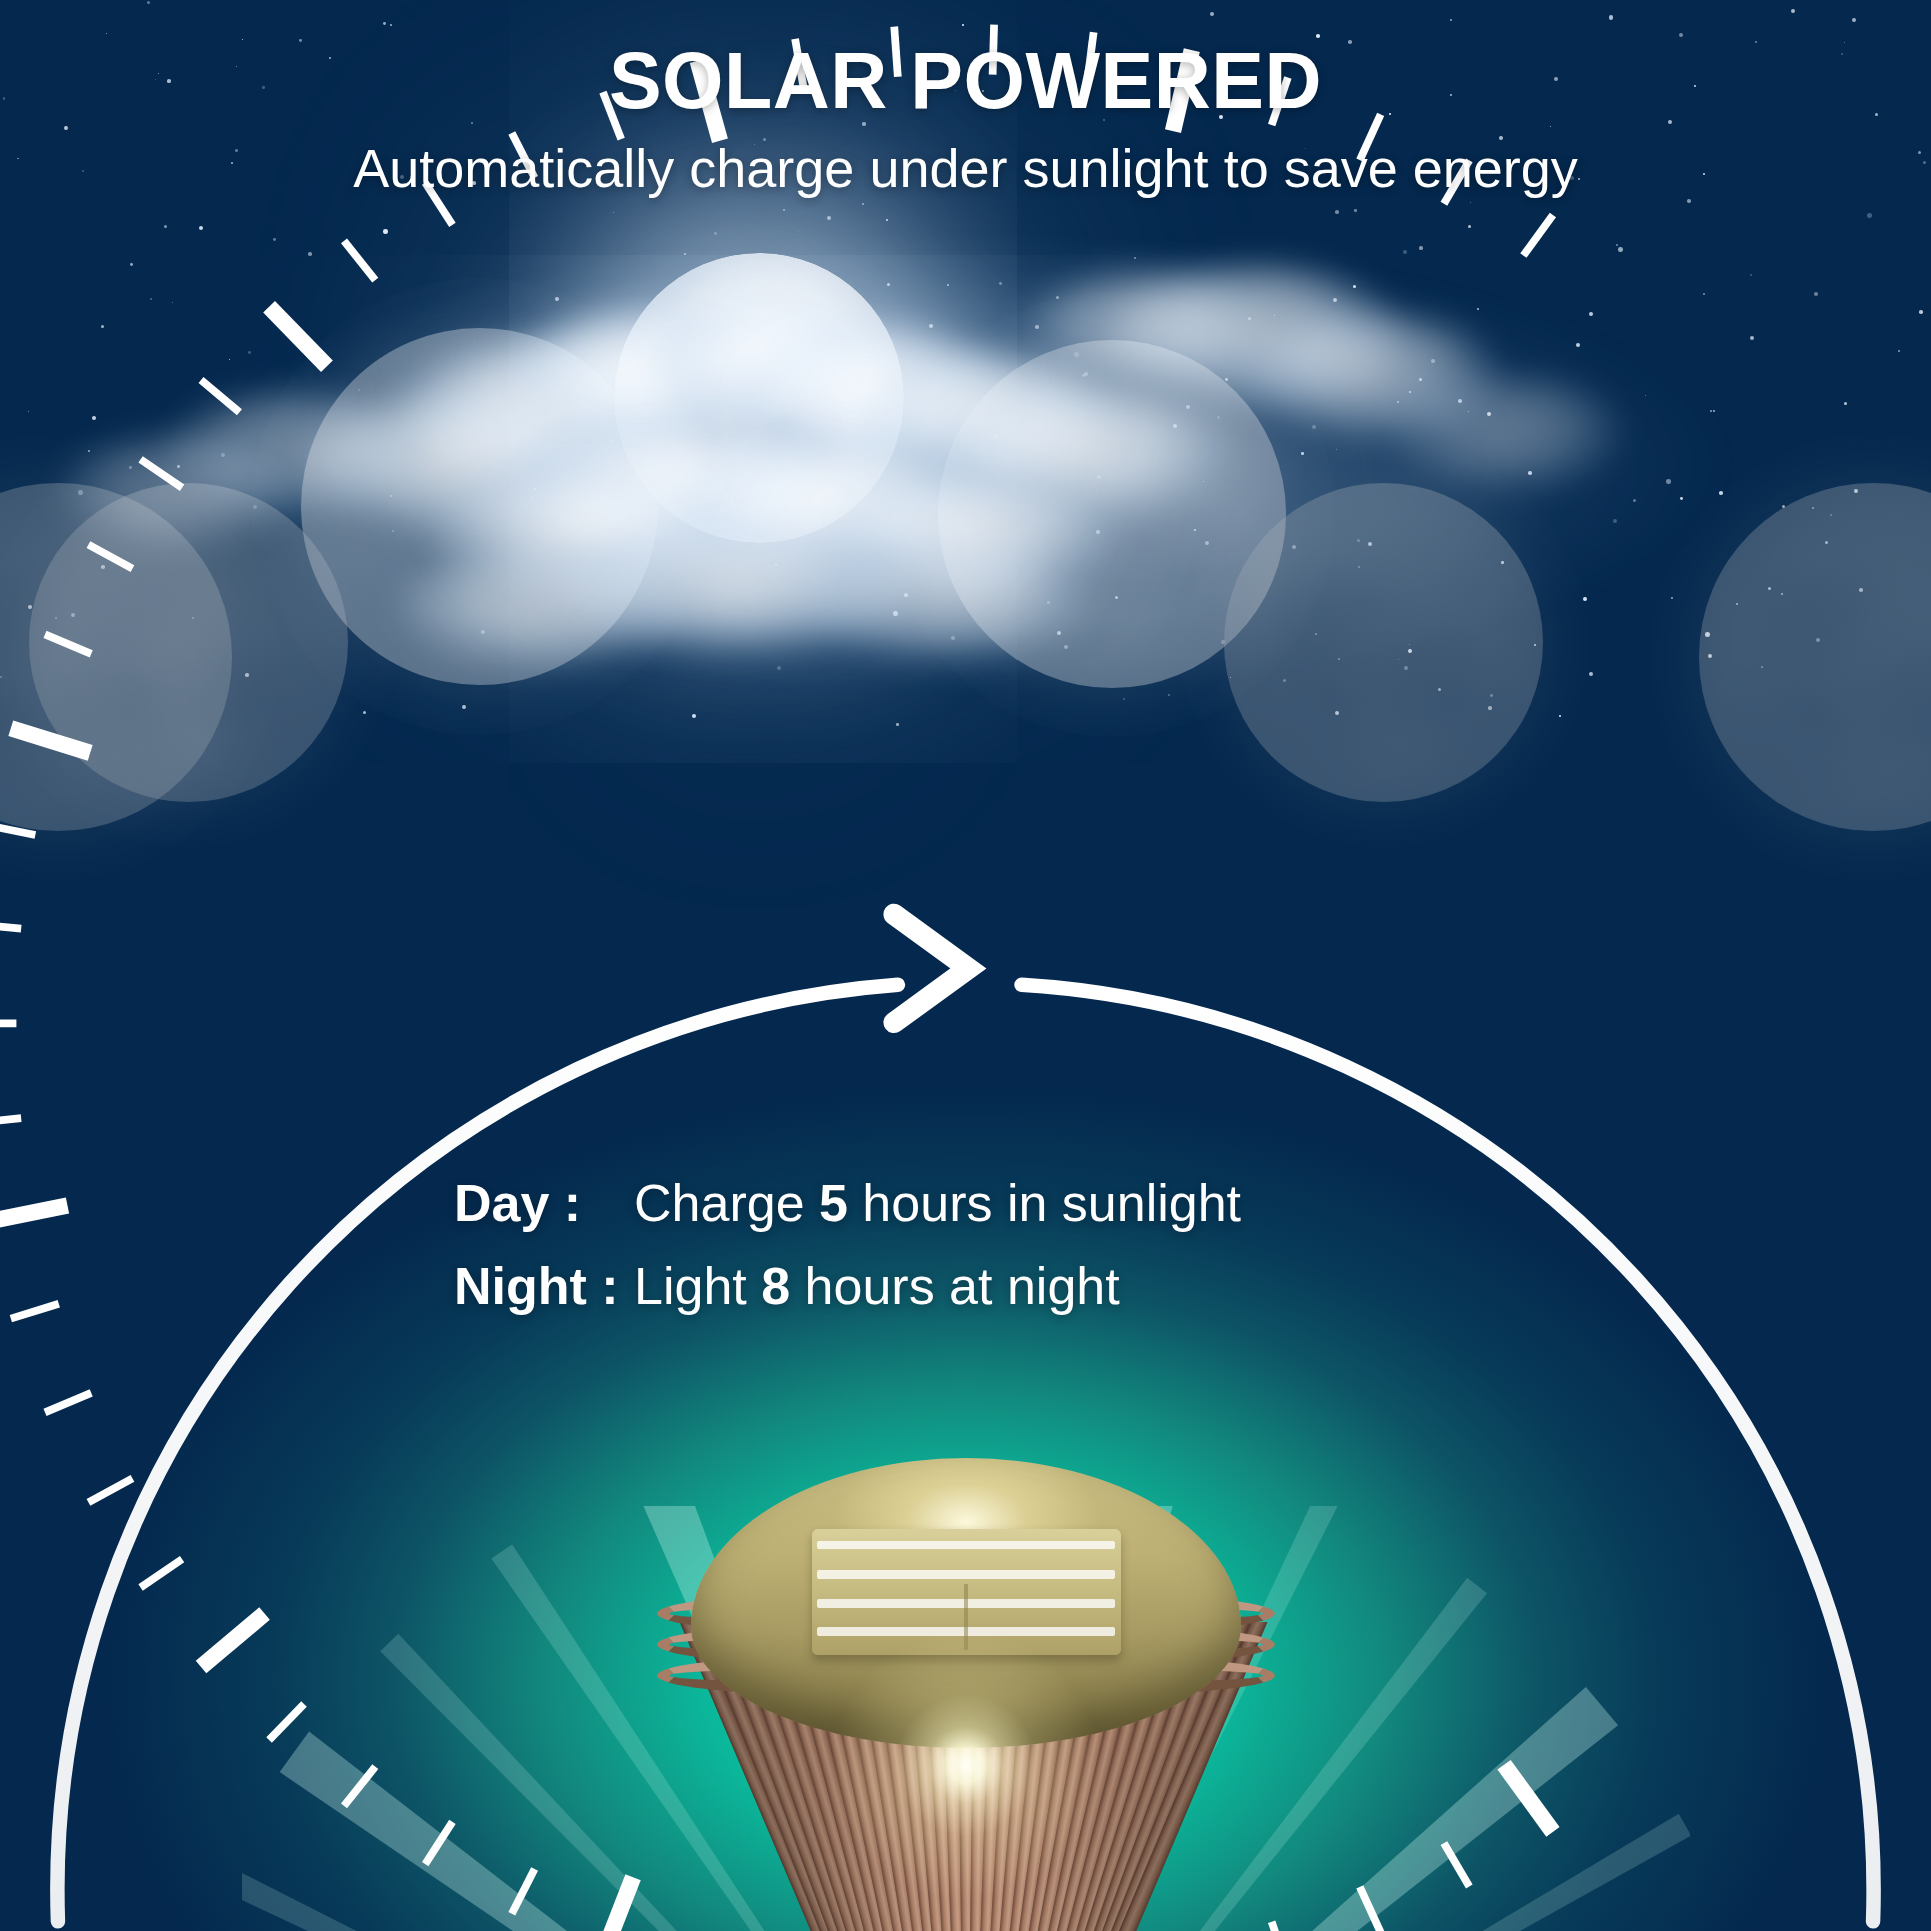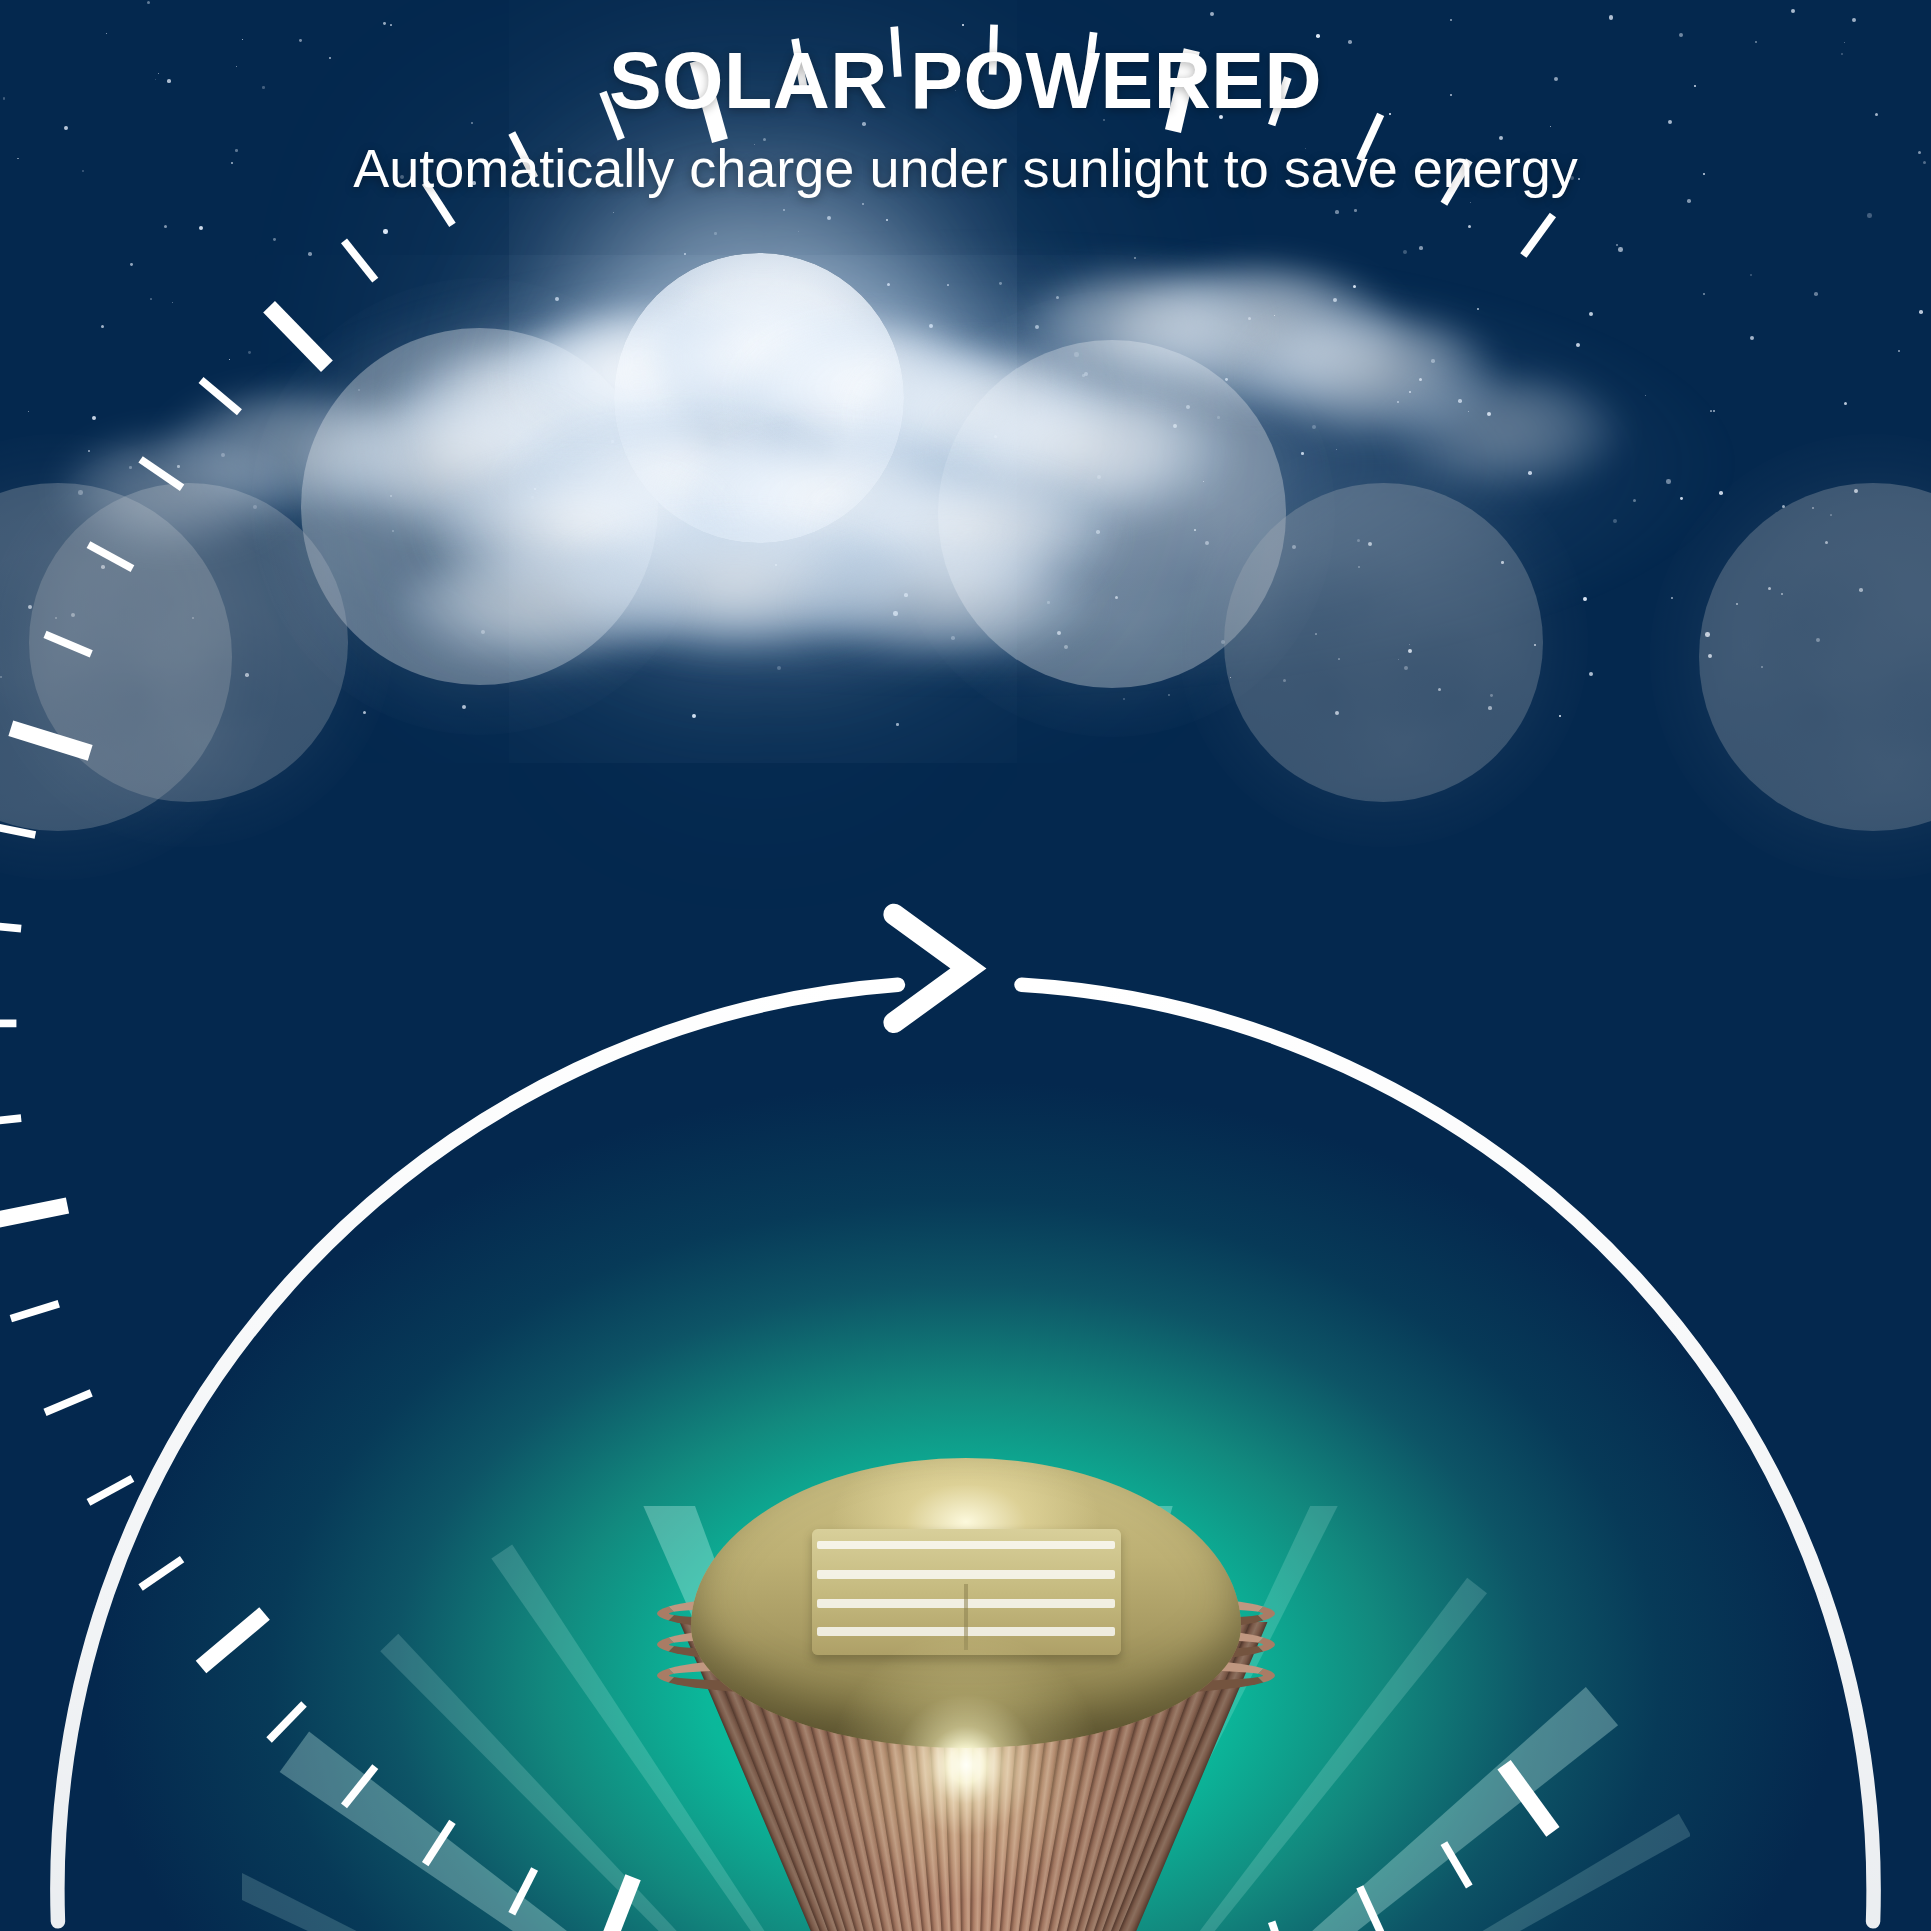--- a/index.html
+++ b/index.html
@@ -520,15 +520,25 @@
         <div class="cellbar" style="top:98px"></div>
         <div class="cellsplit"></div>
       </div>
     </div>
     <div class="flare"></div>
   </div>
 
   <div id="title">SOLAR POWERED</div>
   <div id="subtitle">Automatically charge under sunlight to save energy</div>
 
+  <div class="speclines">
+    <div class="specrow">
+      <span class="spec-lbl">Day :</span>
+      <span class="spec-txt"><span>Charge </span><b>5</b><span> hours in sunlight</span></span>
+    </div>
+    <div class="specrow">
+      <span class="spec-lbl">Night :</span>
+      <span class="spec-txt"><span>Light </span><b>8</b><span> hours at night</span></span>
+    </div>
+  </div>
 
 </div>
 
 
 </body></html>

